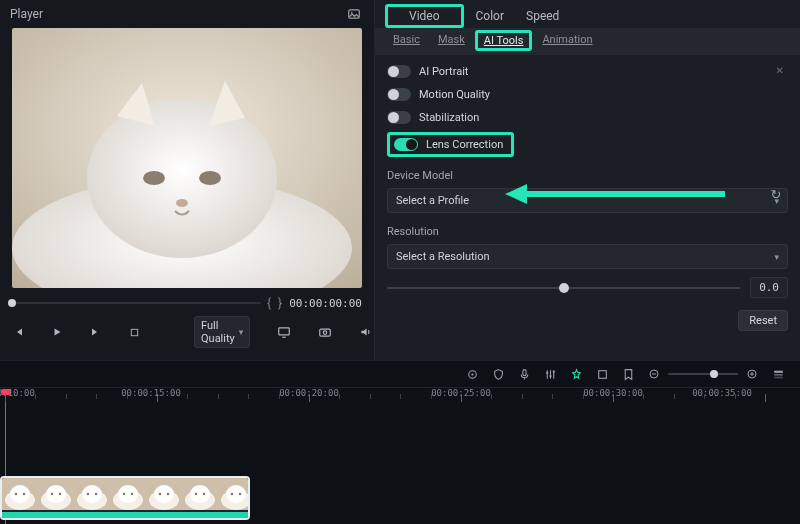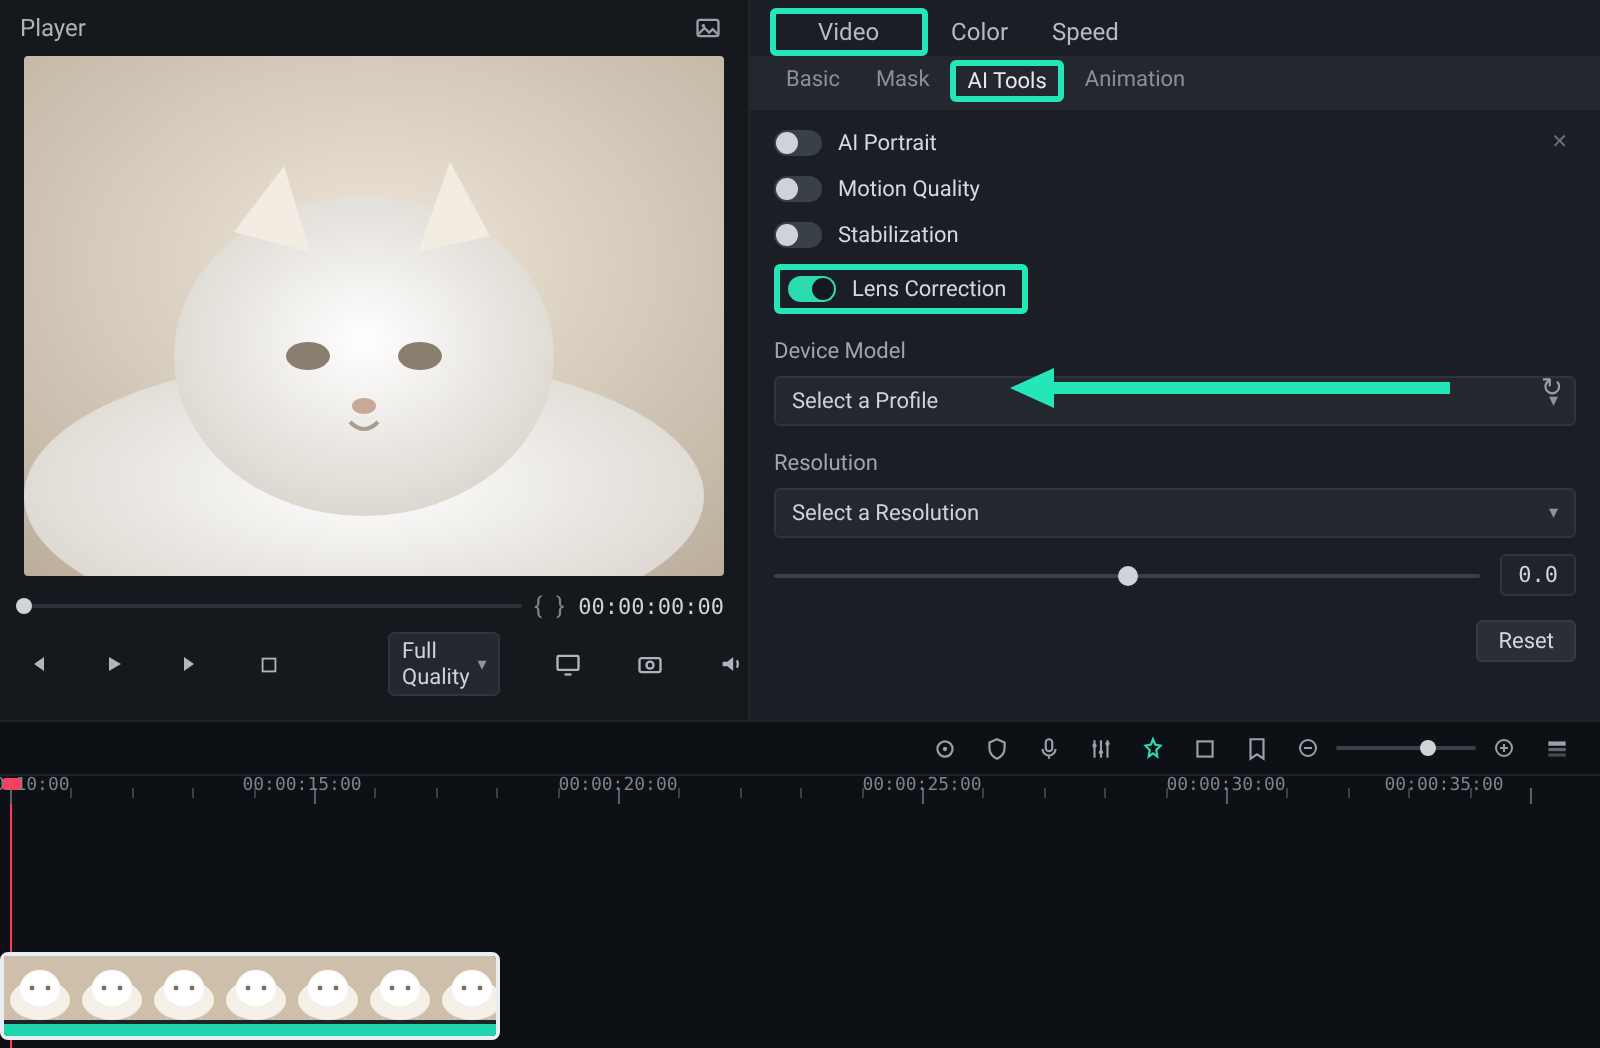--- a/index.html
+++ b/index.html
@@ -34,21 +34,21 @@
   .tbar { display:flex; align-items:center; gap:27px; padding-top:6px; }
   .tbar .icn { width:18px; height:18px; display:flex; align-items:center; justify-content:center; color:#b0b5bb; }
   .tbar .spacer { flex:1; }
   .qual { background:#23282f; border:1px solid #2f353d; border-radius:3px; padding:2px 6px; font-size:11px; color:#cfd3d8; display:flex; align-items:center; gap:4px; }
   .qual .chev { font-size:9px; color:#8d939b; }
 
   
   .main-tabs { display:flex; gap:2px; padding:4px 10px 0 10px; align-items:center; font-size:12px; }
   .main-tab { padding:4px 10px; border-radius:3px 3px 0 0; color:#b6bbc1; cursor:pointer; }
   .sub-tabs { display:flex; gap:2px; padding:2px 10px 4px 10px; font-size:11px; color:#8b9097; background:#23282f; }
-  .sub-tab { padding:3px 8px; border-radius:3px; cursor:pointer; }
+  .sub-tab { padding:3px 8px; border-radius:3px; cursor:pointer;text-decoration:underline; }
   .props-body { padding:6px 12px; display:flex; flex-direction:column; gap:2px; position:relative; }
   .toggle-row { display:flex; align-items:flex-start; gap:8px; padding:4px 0; }
   .toggle { width:24px; height:13px; border-radius:7px; background:#3a4047; position:relative; flex:none; }
   .toggle::after { content:""; width:11px; height:11px; background:#cfd3d8; border-radius:50%; position:absolute; top:1px; left:1px; }
   .toggle.on { background:#2ddbb0; }
   .toggle.on::after { left:auto; right:1px; background:#15191e; }
   .toggle-row .lab { color:#d5d8dc; font-size:11px; }
   .toggle-row .row-close { margin-left:auto; color:#6b7178; font-size:10px; padding-right:4px; }
   .section-label { color:#9fa5ac; font-size:11px; margin-top:10px; margin-bottom:4px; }
   .select { background:#23282f; border:1px solid #2f353d; border-radius:3px; padding:5px 8px; font-size:11px; color:#cfd3d8; display:flex; align-items:center; }

